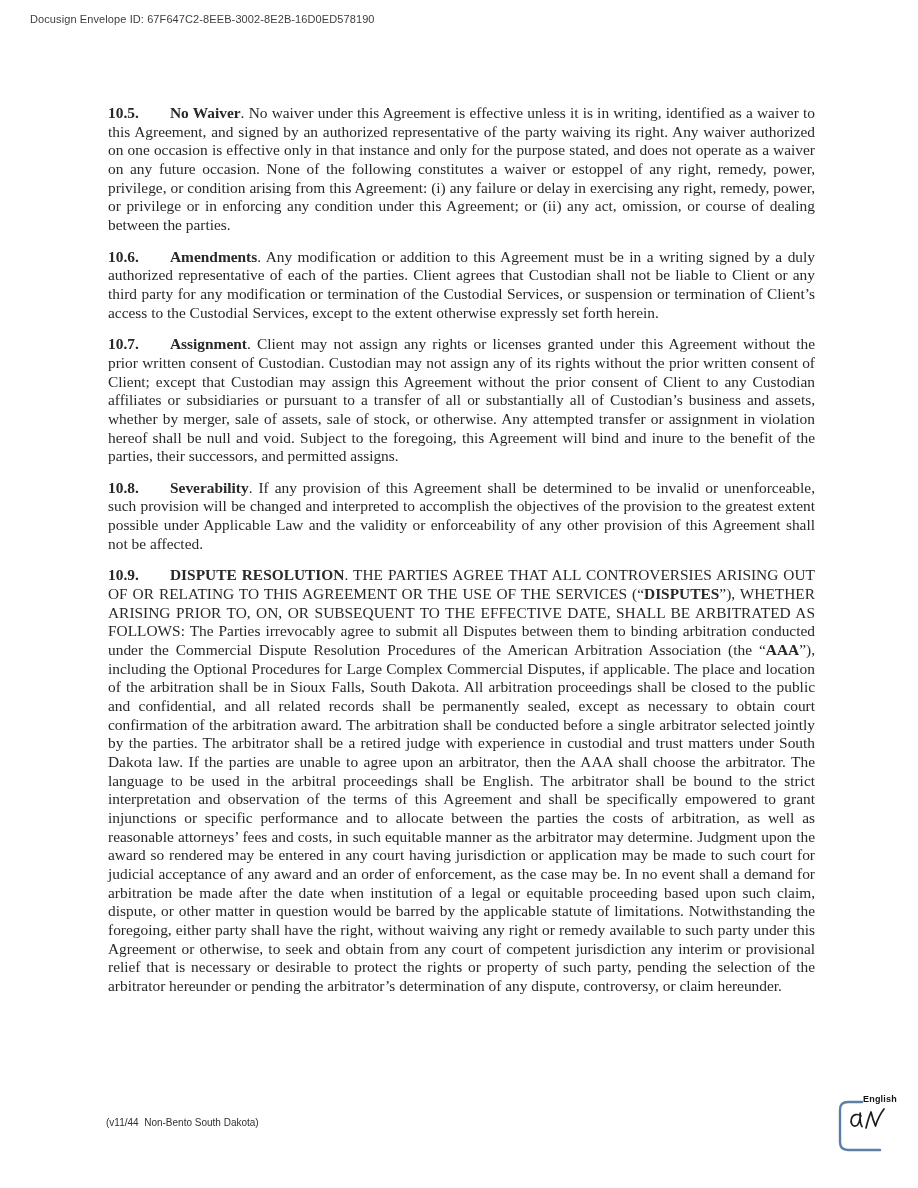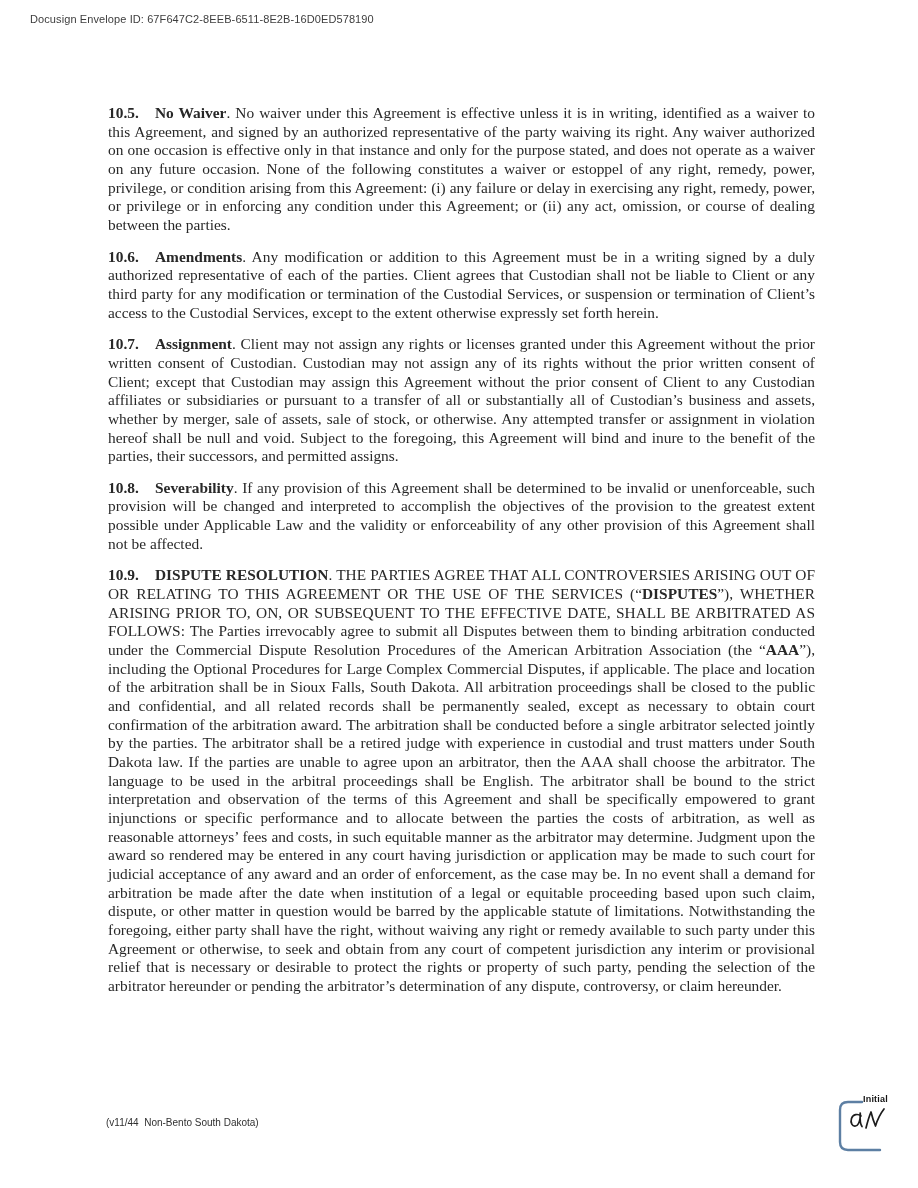--- a/index.html
+++ b/index.html
@@ -18,21 +18,21 @@
     font-size:11px;color:#3d3d3d;
     letter-spacing:0.1px;
   }
   .doc-body{
     position:absolute;left:108px;top:104px;width:707px;
     font-size:15.4px;line-height:18.65px;
     text-align:justify;
   }
   .para{margin:0 0 13px 0;}
   .num{font-weight:bold;display:inline-block;min-width:47px;font-family:Liberation Serif, serif;}
-  .hd{font-weight:bold;}
+  .hd{font-weight:bold;margin-left:15px;}
   .footer-note{
     position:absolute;left:106px;top:1117px;
     font-family:"Liberation Sans", sans-serif;
     font-size:10px;color:#303030;
     white-space:pre;
   }
   .initial-tag{
     position:absolute;left:836px;top:1092px;width:84px;height:68px;
   }
   .initial-tag svg{position:absolute;left:0;top:0;overflow:visible;}
@@ -41,21 +41,21 @@
     font-family:"Liberation Sans", sans-serif;
     font-size:9px;font-weight:bold;color:#141414;
     letter-spacing:0.2px;
   }
 </style>
 </head>
 <body>
 
 <div class="page">
 
-  <div class="env-id">Docusign Envelope ID: 67F647C2-8EEB-6511-8E2B-16D0ED578190</div>
+  <div class="env-id">Docusign Envelope ID: 67F647C2-8EEB-3002-8E2B-16D0ED578190</div>
 
   <div class="doc-body">
 
     <p class="para"><span class="num">10.5.</span><b class="hd">No Waiver</b><span><span>. No waiver under this Agreement is effective unless it is in writing, identified as a waiver to this Agreement, and signed by an authorized representative of the party waiving its right.  Any waiver authorized on one occasion is effective only in that instance and only for the purpose stated, and does not operate as a waiver on any future occasion. None of the following constitutes a waiver or estoppel of any right, remedy, power, privilege, or condition arising from this Agreement: (i) any failure or delay in exercising any right, remedy, power, or privilege or in enforcing any condition under this Agreement; or (ii) any act, omission, or course of dealing between the parties.</span></span></p>
 
     <p class="para"><span class="num">10.6.</span><b class="hd">Amendments</b><span><span>. Any modification or addition to this Agreement must be in a writing signed by a duly authorized representative of each of the parties. Client agrees that Custodian shall not be liable to Client or any third party for any modification or termination of the Custodial Services, or suspension or termination of Client’s access to the Custodial Services, except to the extent otherwise expressly set forth herein.</span></span></p>
 
     <p class="para"><span class="num">10.7.</span><b class="hd">Assignment</b><span><span>. Client may not assign any rights or licenses granted under this Agreement without the prior written consent of Custodian. Custodian may not assign any of its rights without the prior written consent of Client; except that Custodian may assign this Agreement without the prior consent of Client to any Custodian affiliates or subsidiaries or pursuant to a transfer of all or substantially all of Custodian’s business and assets, whether by merger, sale of assets, sale of stock, or otherwise. Any attempted transfer or assignment in violation hereof shall be null and void. Subject to the foregoing, this Agreement will bind and inure to the benefit of the parties, their successors, and permitted assigns.</span></span></p>
 
     <p class="para"><span class="num">10.8.</span><b class="hd">Severability</b><span><span>. If any provision of this Agreement shall be determined to be invalid or unenforceable, such provision will be changed and interpreted to accomplish the objectives of the provision to the greatest extent possible under Applicable Law and the validity or enforceability of any other provision of this Agreement shall not be affected.</span></span></p>
@@ -63,21 +63,21 @@
     <p class="para"><span class="num">10.9.</span><b class="hd">DISPUTE RESOLUTION</b><span><span>. THE PARTIES AGREE THAT ALL CONTROVERSIES ARISING OUT OF OR RELATING TO THIS AGREEMENT OR THE USE OF THE SERVICES (“</span><b>DISPUTES</b><span>”), WHETHER ARISING PRIOR TO, ON, OR SUBSEQUENT TO THE EFFECTIVE DATE, SHALL BE ARBITRATED AS FOLLOWS: The Parties irrevocably agree to submit all Disputes between them to binding arbitration conducted under the Commercial Dispute Resolution Procedures of the American Arbitration Association (the “</span><b>AAA</b><span>”), including the Optional Procedures for Large Complex Commercial Disputes, if applicable.  The place and location of the arbitration shall be in Sioux Falls, South Dakota. All arbitration proceedings shall be closed to the public and confidential, and all related records shall be permanently sealed, except as necessary to obtain court confirmation of the arbitration award. The arbitration shall be conducted before a single arbitrator selected jointly by the parties. The arbitrator shall be a retired judge with experience in custodial and trust matters under South Dakota law.  If the parties are unable to agree upon an arbitrator, then the AAA shall choose the arbitrator.  The language to be used in the arbitral proceedings shall be English. The arbitrator shall be bound to the strict interpretation and observation of the terms of this Agreement and shall be specifically empowered to grant injunctions or specific performance and to allocate between the parties the costs of arbitration, as well as reasonable attorneys’ fees and costs, in such equitable manner as the arbitrator may determine.  Judgment upon the award so rendered may be entered in any court having jurisdiction or application may be made to such court for judicial acceptance of any award and an order of enforcement, as the case may be.  In no event shall a demand for arbitration be made after the date when institution of a legal or equitable proceeding based upon such claim, dispute, or other matter in question would be barred by the applicable statute of limitations. Notwithstanding the foregoing, either party shall have the right, without waiving any right or remedy available to such party under this Agreement or otherwise, to seek and obtain from any court of competent jurisdiction any interim or provisional relief that is necessary or desirable to protect the rights or property of such party, pending the selection of the arbitrator hereunder or pending the arbitrator’s determination of any dispute, controversy, or claim hereunder.</span></span></p>
 
   </div>
 
   <div class="footer-note">(v11/44  Non-Bento South Dakota)</div>
 
   <div class="initial-tag">
     <svg width="84" height="68" viewBox="0 0 84 68">
       <path d="M 26,10 L 12,10 Q 4,10 4,18 L 4,50 Q 4,58 12,58 L 44,58" fill="none" stroke-width="2.4" stroke-linecap="round" stroke="#5d7fa3"></path>
     </svg>
-    <span class="initial-label">Initial</span>
+    <span class="initial-label">English</span>
     <svg width="84" height="68" viewBox="0 0 84 68" role="img" aria-label="aN">
       <g fill="none" stroke-width="1.7" stroke-linecap="round" stroke-linejoin="round" stroke="#1c1c1c">
         <path d="M 25,24 C 22,21.5 17,22 15.5,26.5 C 14,31 16.5,34.5 19.5,34 C 22,33.5 23.5,30 24,26.5 C 24.3,23.5 24.6,22.5 24.2,21 C 24,25 23.6,31.5 26,34.5"></path>
         <path d="M 30,36 C 31.5,30 33.5,23.5 35,20 C 36,24 38,30.5 39.5,34 C 41,29 44.5,21.5 48,17"></path>
       </g>
     </svg>
   </div>
 
 </div>
 

